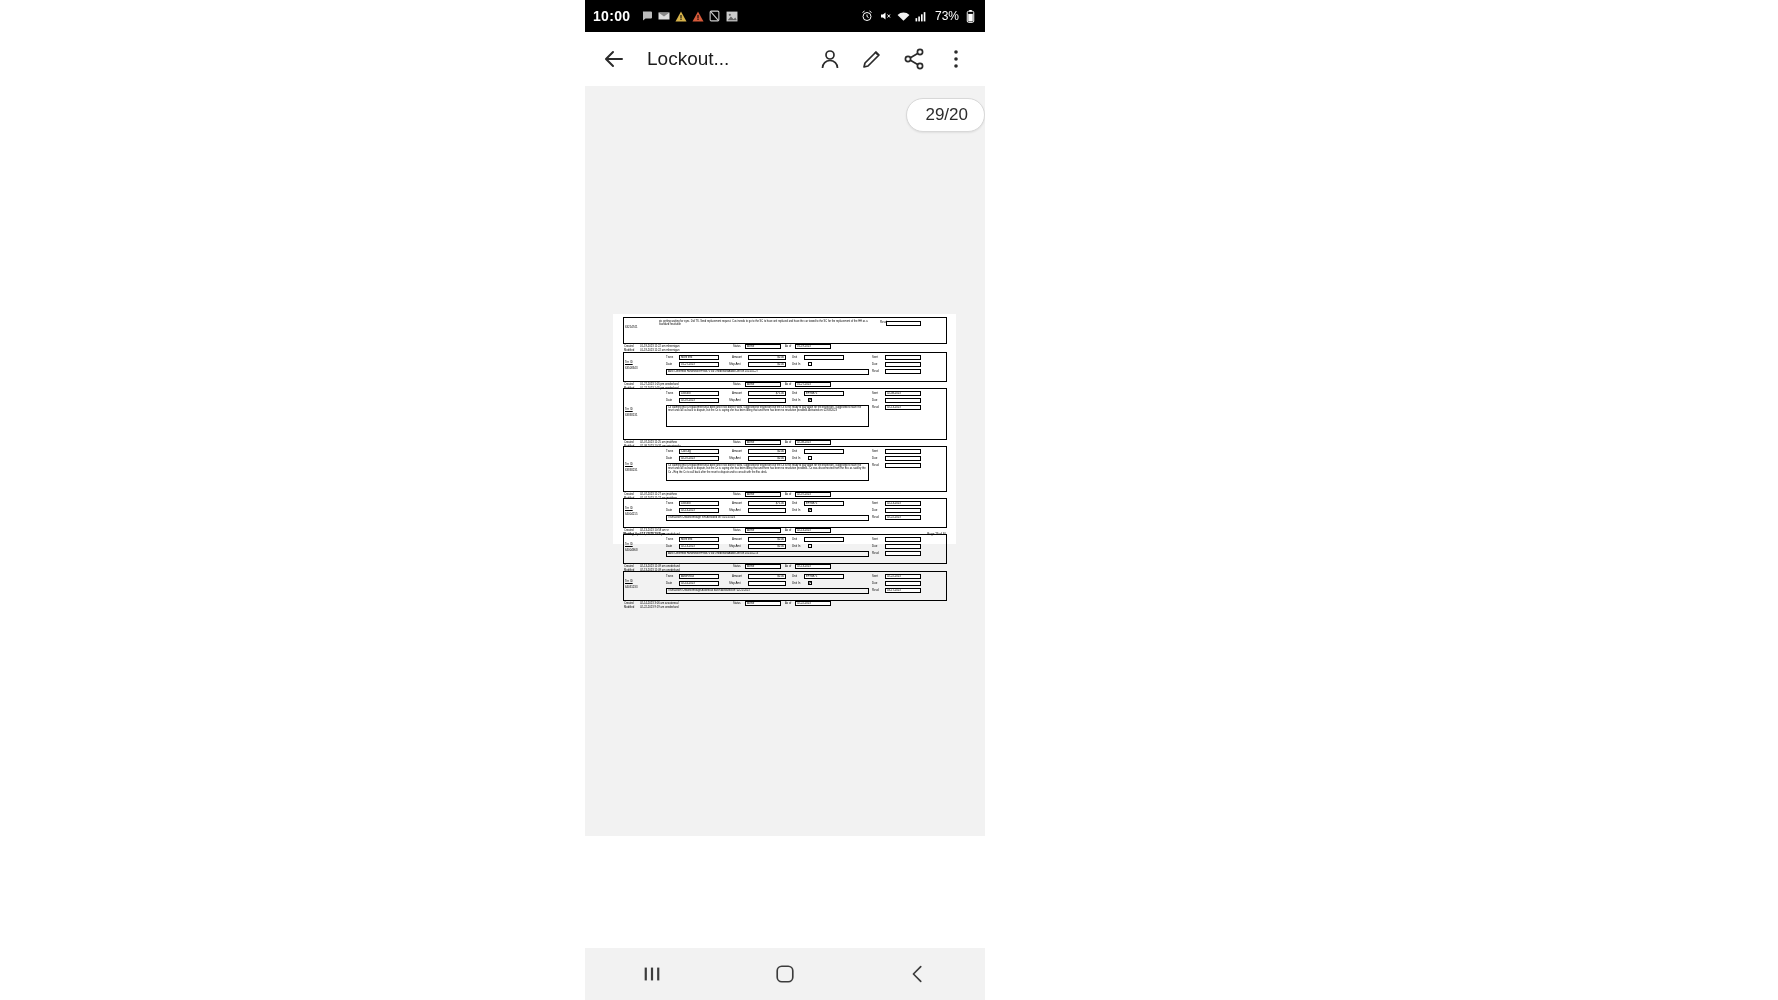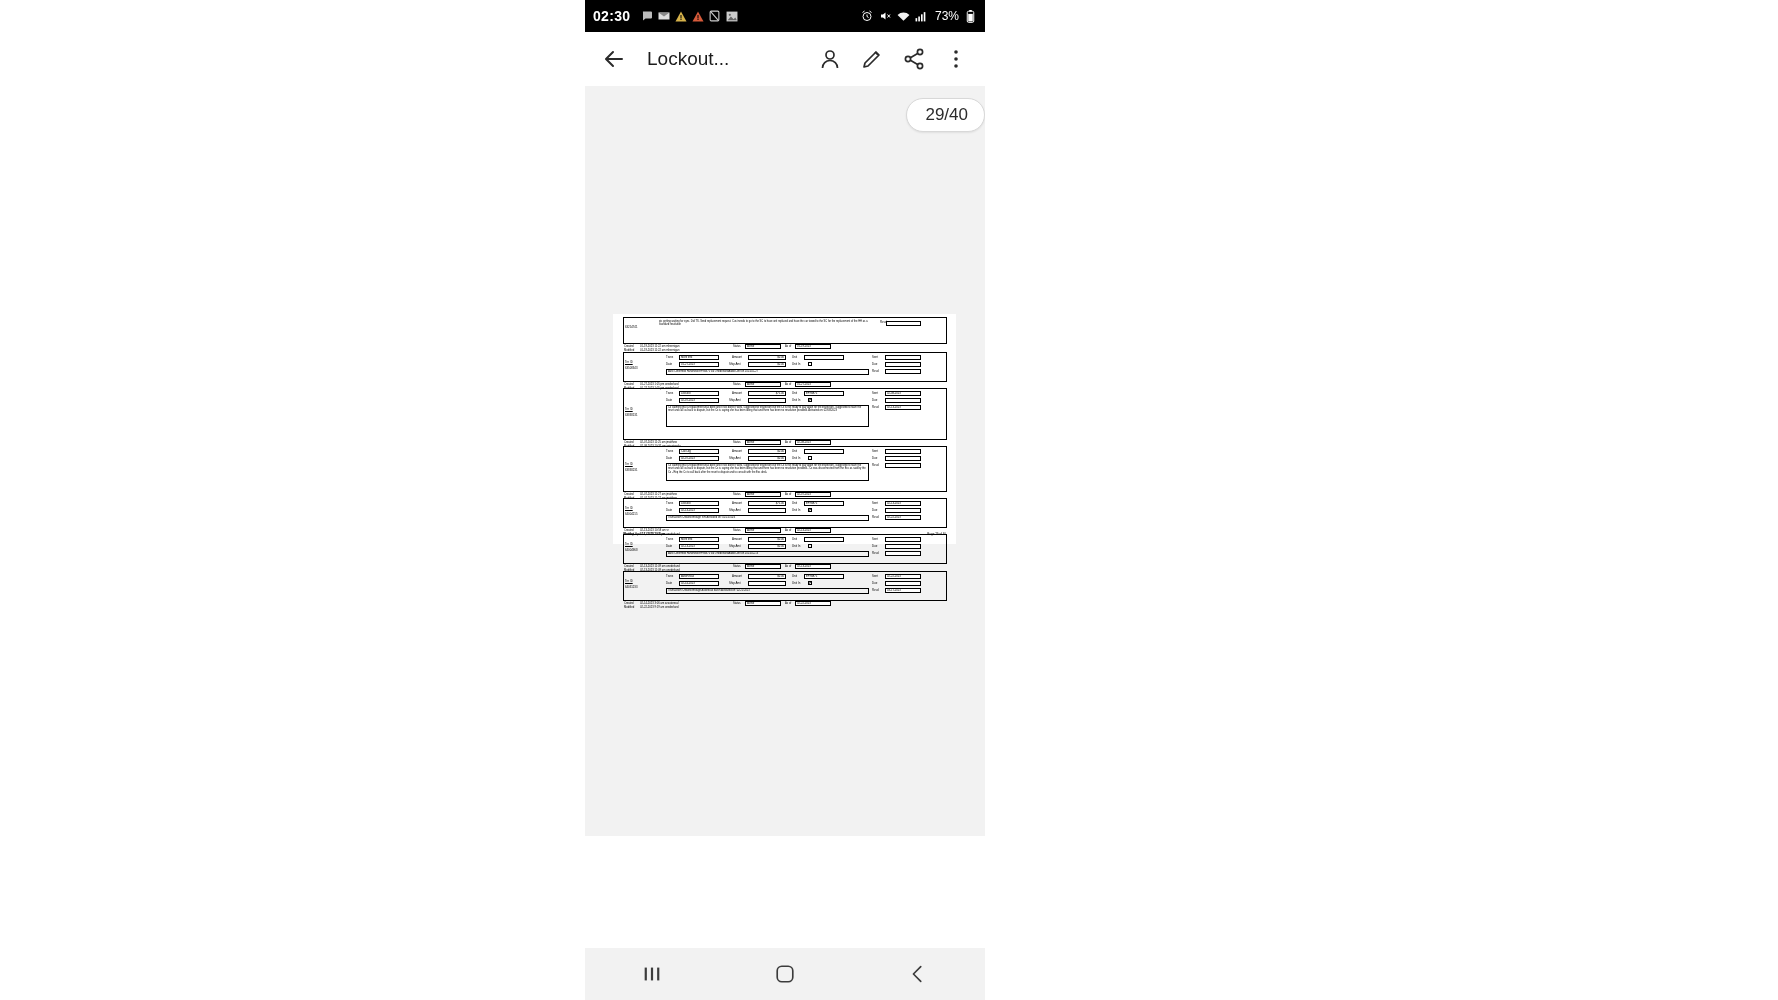--- a/index.html
+++ b/index.html
@@ -199,21 +199,21 @@
   }
   .navbar .nb { width: 54px; height: 40px; display:flex; align-items:center; justify-content:center; }
 </style>
 </head>
 <body>
 
 <div id="phone">
 
   <div class="statusbar">
     <div class="left-icons">
-      <span class="clock">02:30</span>
+      <span class="clock">10:00</span>
       <span class="si">
         <svg width="12" height="12" viewBox="0 0 24 24">
             <path fill="#bbb" d="M4 3h16a2 2 0 0 1 2 2v10a2 2 0 0 1-2 2H9l-5 4V5a2 2 0 0 1 0-2z"></path>
           </svg>
       </span>
       <span class="si">
         <svg width="12" height="10" viewBox="0 0 24 18">
             <path fill="#ddd" d="M1 2h22v14H1z"></path>
             <path fill="#888" d="M1 2l11 8L23 2"></path>
           </svg>
@@ -312,21 +312,21 @@
     <div class="icon-btn">
       <svg width="24" height="24" viewBox="0 0 24 24">
           <circle cx="12" cy="5" r="1.8" fill="#2b2b2b"></circle>
           <circle cx="12" cy="12" r="1.8" fill="#2b2b2b"></circle>
           <circle cx="12" cy="19" r="1.8" fill="#2b2b2b"></circle>
         </svg>
     </div>
   </div>
 
   <div class="viewer">
-    <div class="pagechip">29/40</div>
+    <div class="pagechip">29/20</div>
 
     <div class="docpage">
       <div class="sheet">
 
         <div class="rec" style="top:3px;">
           <div class="recbox" style="height:27px;">
             <div style="position:absolute;left:1px;top:8px;width:30px;" class="num">63254741</div>
             <div class="note" style="position:absolute;left:34px;top:1px;width:212px;height:13px;border-top:none;border-left:none;border-right:none;border-bottom:none;">pic getting waiting for sync. Did TS. Send replacement request. Cust needs to go to the SC to have unit replaced and have the car towed to the SC for the replacement of the HH as a standard resolution</div>
             <div class="fld" style="position:absolute;left:262px;top:2.5px;width:35px;height:5.5px;"></div>
             <div style="position:absolute;left:256px;top:2.5px;" class="lbl">Rcvd</div>

